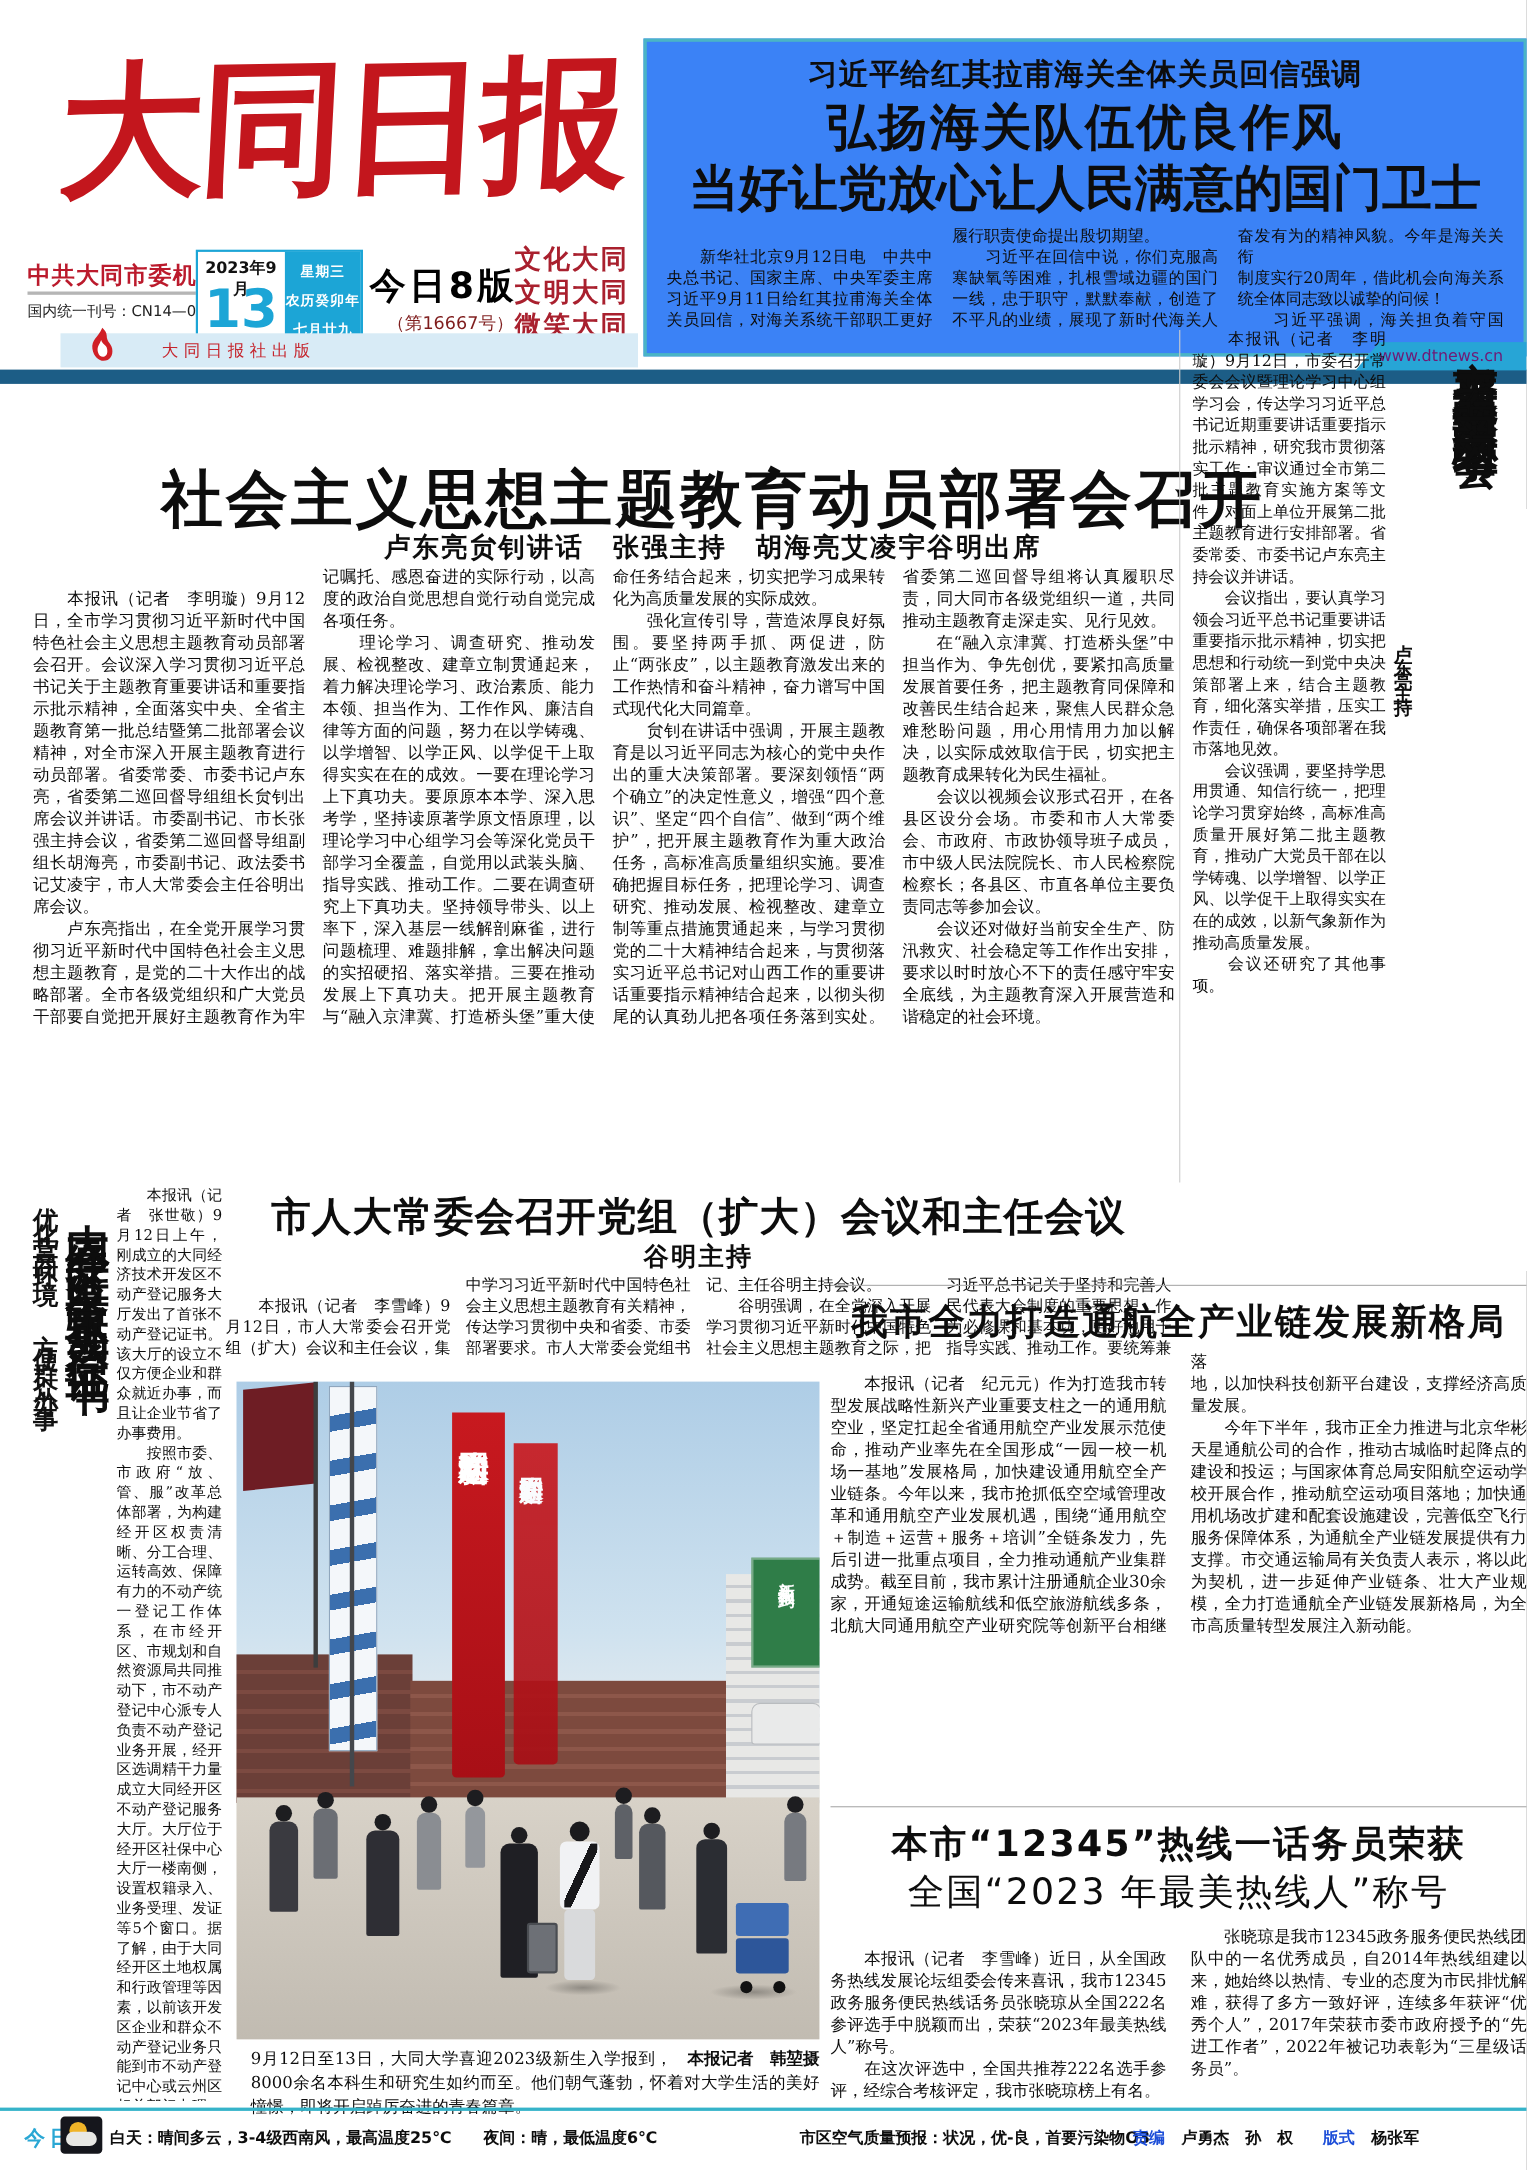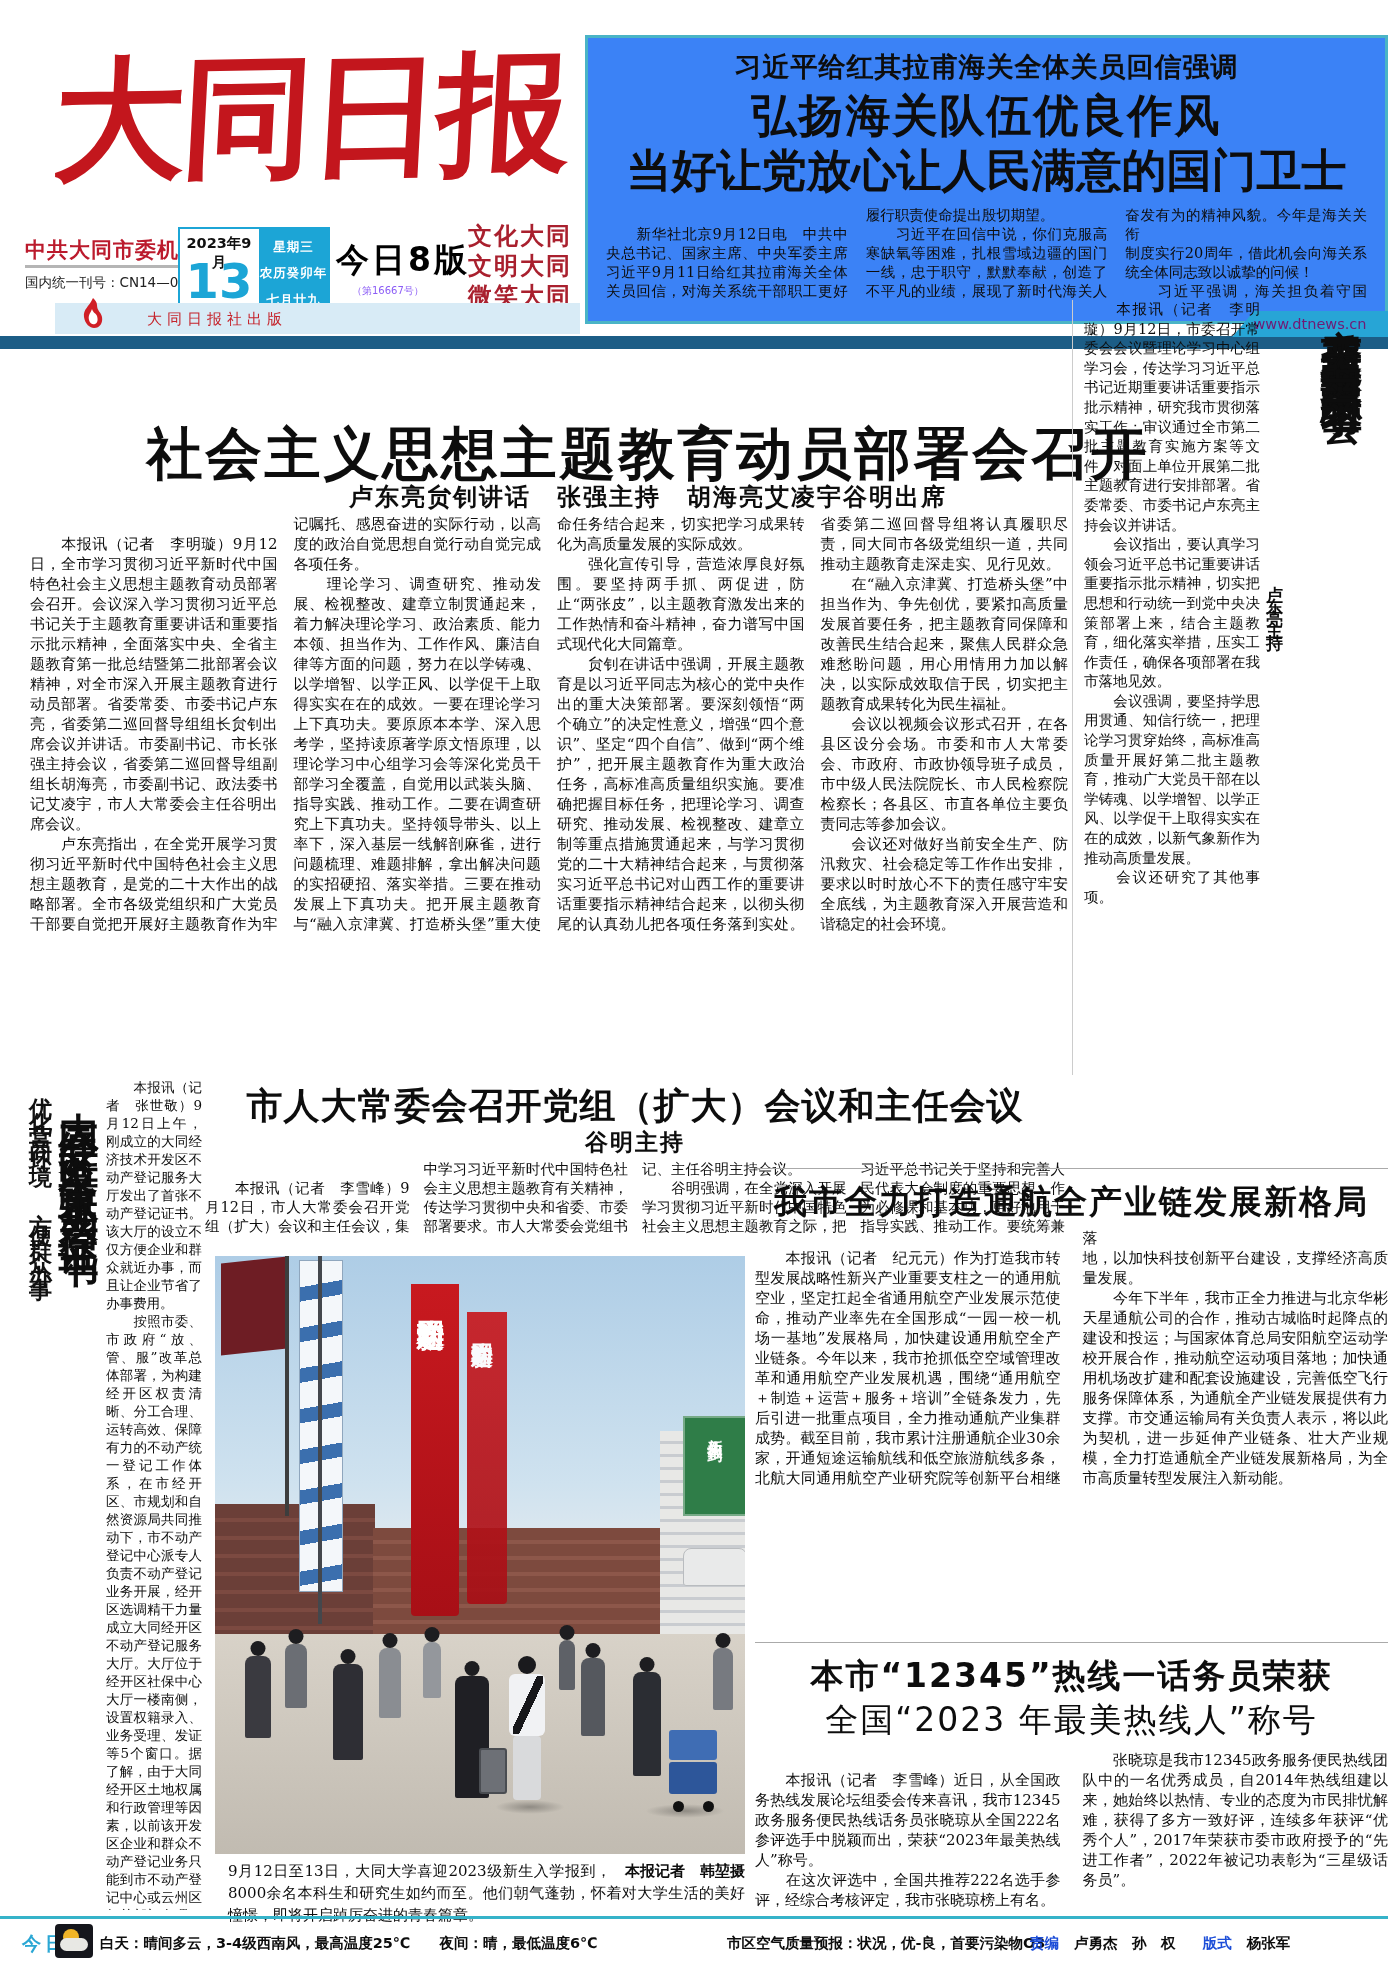--- a/index.html
+++ b/index.html
@@ -16,21 +16,21 @@
   #organ{left:25px;top:236px;font-size:21px;font-weight:bold;color:#bb1a2c;letter-spacing:1px}
   #organ-line{left:25px;top:265px;width:192px;height:3px;background:#b5b5b5}
   #issn{left:25px;top:274px;font-size:13.5px;color:#222}
   #datebox{left:178px;top:227px;width:148px;height:89px;border:2px solid #1ca5d6;background:#fff}
   #date-month{position:absolute;left:0;top:5px;width:78px;text-align:center;font-size:14.5px;font-weight:bold;color:#111}
   #date-day{position:absolute;left:0;top:24px;width:78px;text-align:center;font-size:48px;font-weight:900;color:#1ca5d6}
   #date-right{position:absolute;right:0;top:0;width:69px;height:100%;background:#1ca5d6;color:#fff;
     display:flex;flex-direction:column;justify-content:space-evenly;text-align:center;font-weight:bold}
   #date-right div{font-size:12.5px;letter-spacing:1px}
   #pages{left:336px;top:238px;font-size:33px;font-weight:900;letter-spacing:3px;color:#000}
-  #issueno{left:352px;top:284px;font-size:10px;color:#8b5cf6}
+  #issueno{left:352px;top:284px;font-size:16px;color:#7f1d1d}
   #slogans{left:468px;top:221px;font-size:24px;font-weight:900;color:#a9202e;line-height:30px;letter-spacing:2px}
 
   
   #topbox{left:585px;top:35px;width:797px;height:283px;border:3px solid #4ab4c6;background:#3b82f6}
   #topbox-kicker{position:absolute;left:0;top:11px;width:100%;text-align:center;font-size:27px;font-weight:900;letter-spacing:1px}
   #topbox-h1{position:absolute;left:0;top:48px;width:100%;text-align:center;font-size:45px;font-weight:900;letter-spacing:2px}
   #topbox-h2{position:absolute;left:0;top:103px;width:100%;text-align:center;font-size:45px;font-weight:700}
   #topbox-body{position:absolute;left:18px;top:168px;width:761px;height:100px;
     column-count:3;column-gap:18px;font-size:14.5px;line-height:19px}
 

